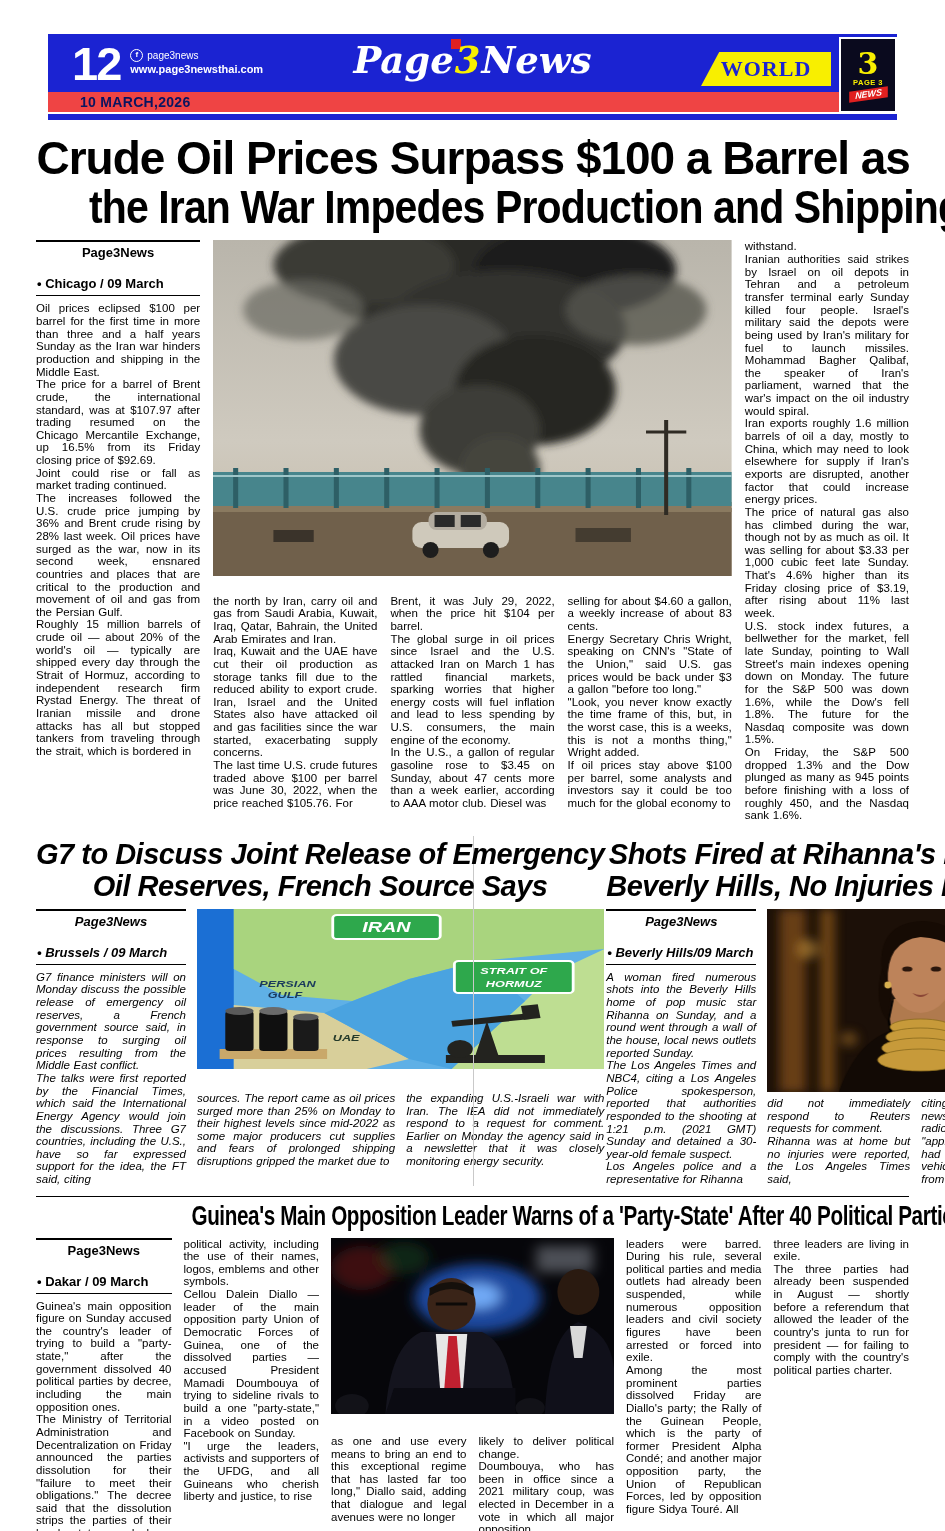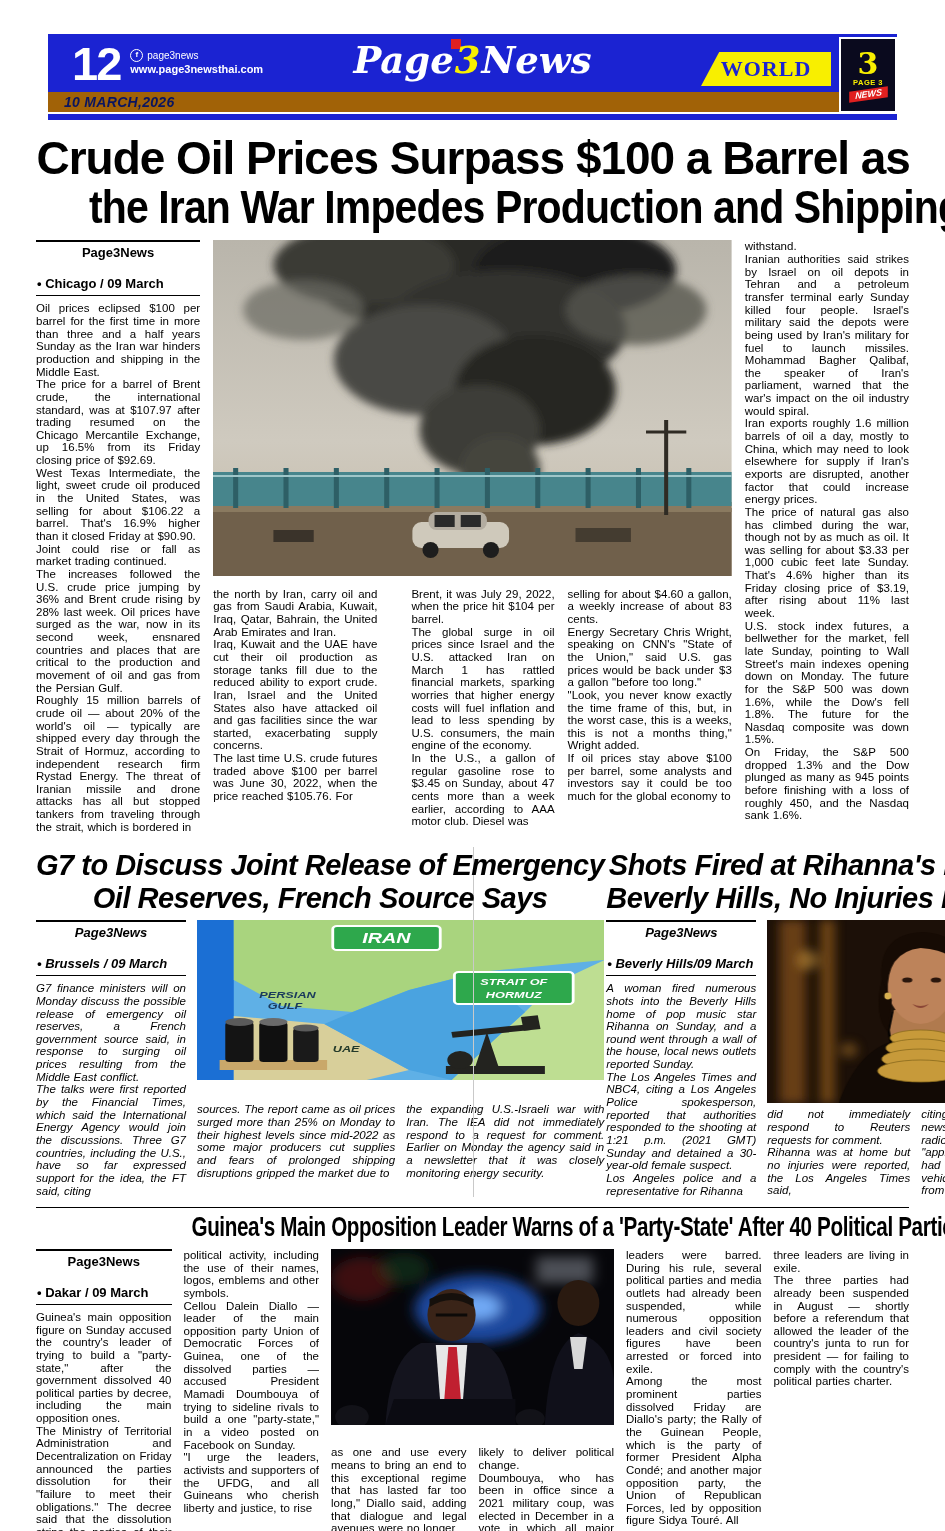--- a/index.html
+++ b/index.html
@@ -20,22 +20,22 @@
   .m3 { color:#f8ef00; position:relative; padding:0 1px; }
   .m3::before { content:""; position:absolute; left:-3px; top:1px; width:10px; height:10px; background:#e02020; z-index:-1; }
   .world-band { position:absolute; right:66px; top:18px; height:34px; width:130px; background:#f8ef00;
                 clip-path:polygon(14% 0, 100% 0, 100% 100%, 0 100%); display:flex; align-items:center; justify-content:center; }
   .world-band span { font-family:"Liberation Serif", serif; font-weight:bold; font-size:22px; color:#1b23d2; letter-spacing:1px; }
   .logo-box { position:absolute; right:0; top:3px; width:58px; height:76px; background:#0a0a1e; border:2px solid #fff;
               z-index:2; display:flex; flex-direction:column; align-items:center; justify-content:center; box-sizing:border-box; }
   .logo-3 { color:#f8ef00; font-weight:bold; font-size:30px; line-height:0.9; font-family:"DejaVu Serif", serif; }
   .logo-cap { color:#f8ef00; font-size:7.5px; font-weight:bold; letter-spacing:0.5px; margin-top:1px; }
   .logo-ribbon { background:#e02020; color:#fff; font-style:italic; font-weight:bold; font-size:9px; padding:0 6px 1px 6px; transform:rotate(-8deg) skewX(-8deg); margin-top:2px; }
-  .date-strip { background:#a16207; height:20px; display:flex; align-items:center; padding-left:16px;
-                font-weight:bold; font-size:14px; color:#0a1560; letter-spacing:0.3px;font-style:italic; }
+  .date-strip { background:#ef4444; height:20px; display:flex; align-items:center; padding-left:32px;
+                font-weight:bold; font-size:14px; color:#0a1560; letter-spacing:0.3px; }
   .mast-bottom { background:#1b23d2; height:6px; margin-top:2px; }
 
   
   .headline { text-align:center; font-weight:bold; }
   .hl-line { display:block; }
   .fit { display:inline-block; white-space:nowrap; }
   .headline-xl { margin:12px 0 8px 0; }
   .headline-xl .fit { font-size:46px; line-height:1.07; letter-spacing:-1px; }
   .headline-md { margin:6px 0 6px 0; }
   .headline-md .fit { font-size:29px; line-height:1.12; letter-spacing:-0.5px; }
@@ -46,21 +46,21 @@
   .byline { border-top:2px solid #000; border-bottom:1.5px solid #000; padding:3px 1px 4px 1px; margin-bottom:6px; }
   .byline .src { text-align:center; font-weight:bold; font-size:13px; }
   .byline .place { font-weight:bold; font-size:13px; margin-top:16px; }
   .col p { margin:0; text-align:justify; font-size:11.5px; line-height:1.1; word-spacing:0.5px; }
 
   
   .main-grid { display:grid; grid-template-columns:repeat(5,1fr); column-gap:13px; grid-template-rows:auto auto; }
   .mg-col1 { grid-column:1; grid-row:1/3; }
   .mg-photo { grid-column:2/5; grid-row:1; height:336px; margin-bottom:6px; }
   .mg-col2 { grid-column:2; grid-row:2; }
-  .mg-col3 { grid-column:3; grid-row:2;margin-left:21px; }
+  .mg-col3 { grid-column:3; grid-row:2; }
   .mg-col4 { grid-column:4; grid-row:2; }
   .mg-col5 { grid-column:5; grid-row:1/3; }
 
   .sections-row { display:grid; grid-template-columns:1fr 1fr; column-gap:2px; margin-top:10px; position:relative;font-style:italic; }
   .vdiv { position:absolute; left:50%; top:4px; bottom:0; width:1px; background:#c9c9c9; }
   .sub-grid { display:grid; grid-template-columns:150px 1fr 1fr; column-gap:11px; grid-template-rows:auto auto; }
   .sg-col1 { grid-column:1; grid-row:1/3; }
   .sg-img  { grid-column:2/4; grid-row:1; margin-bottom:5px; }
   .sg-col2 { grid-column:2; grid-row:2; }
   .sg-col3 { grid-column:3; grid-row:2; }
@@ -119,21 +119,20 @@
     </h1>
     <div class="main-grid">
       <div class="col mg-col1">
         <div class="byline">
           <div class="src">Page3News</div>
           <div class="place">• Chicago / 09 March</div>
         </div>
         <div>
             <p>Oil prices eclipsed $100 per barrel for the first time in more than three and a half years Sunday as the Iran war hinders production and shipping in the Middle East.</p>
             <p>The price for a barrel of Brent crude, the international standard, was at $107.97 after trading resumed on the Chicago Mercantile Exchange, up 16.5% from its Friday closing price of $92.69.</p>
-            <p>West Texas Intermediate, the light, sweet crude oil produced in the United States, was selling for about $106.22 a barrel. That's 16.9% higher than it closed Friday at $90.90.</p>
             <p>Joint could rise or fall as market trading continued.</p>
             <p>The increases followed the U.S. crude price jumping by 36% and Brent crude rising by 28% last week. Oil prices have surged as the war, now in its second week, ensnared countries and places that are critical to the production and movement of oil and gas from the Persian Gulf.</p>
             <p>Roughly 15 million barrels of crude oil — about 20% of the world's oil — typically are shipped every day through the Strait of Hormuz, according to independent research firm Rystad Energy. The threat of Iranian missile and drone attacks has all but stopped tankers from traveling through the strait, which is bordered in</p>
           </div>
       </div>
 
       <div class="photo mg-photo">
         <svg viewBox="0 0 515 336" preserveAspectRatio="none" aria-hidden="true">
           <defs>
             <linearGradient id="sky" x1="0" y1="0" x2="0" y2="1">

